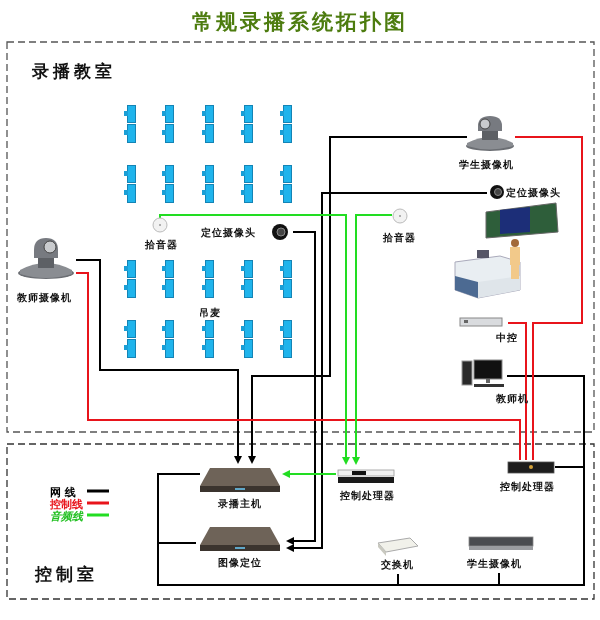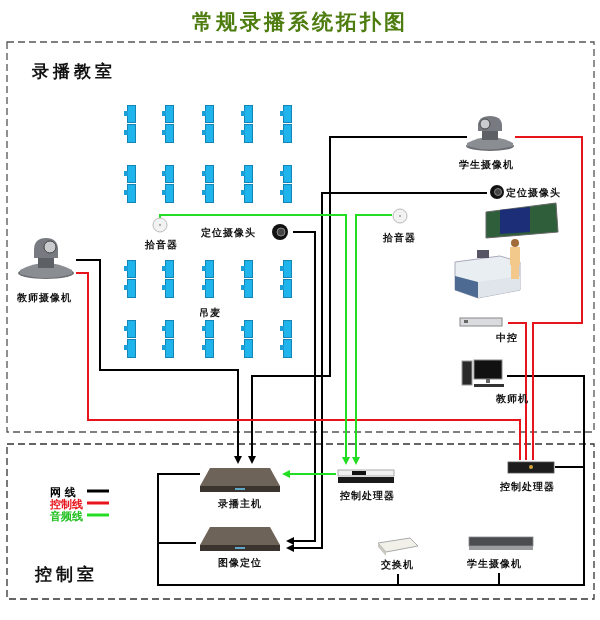--- a/index.html
+++ b/index.html
@@ -289,14 +289,14 @@
 <div class="lbl" style="left:218px;top:497px;">录播主机</div>
 <div class="lbl" style="left:218px;top:556px;">图像定位</div>
 <div class="lbl" style="left:340px;top:489px;">控制处理器</div>
 <div class="lbl" style="left:500px;top:480px;text-align:center;">控制处理器</div>
 <div class="lbl" style="left:381px;top:558px;">交换机</div>
 <div class="lbl" style="left:467px;top:557px;">学生摄像机</div>
 
 <div>
   <div class="legend-row" style="left:50px;top:485px;">网  线</div>
   <div class="legend-row" style="left:50px;top:497px;color:#e8141b;">控制线</div>
-  <div class="legend-row" style="left:50px;top:509px;color:#22c022;">音频线</div>
+  <div class="legend-row" style="left:50px;top:509px;color:#22c022;font-style:italic;">音频线</div>
 </div>
 
 </body></html>

